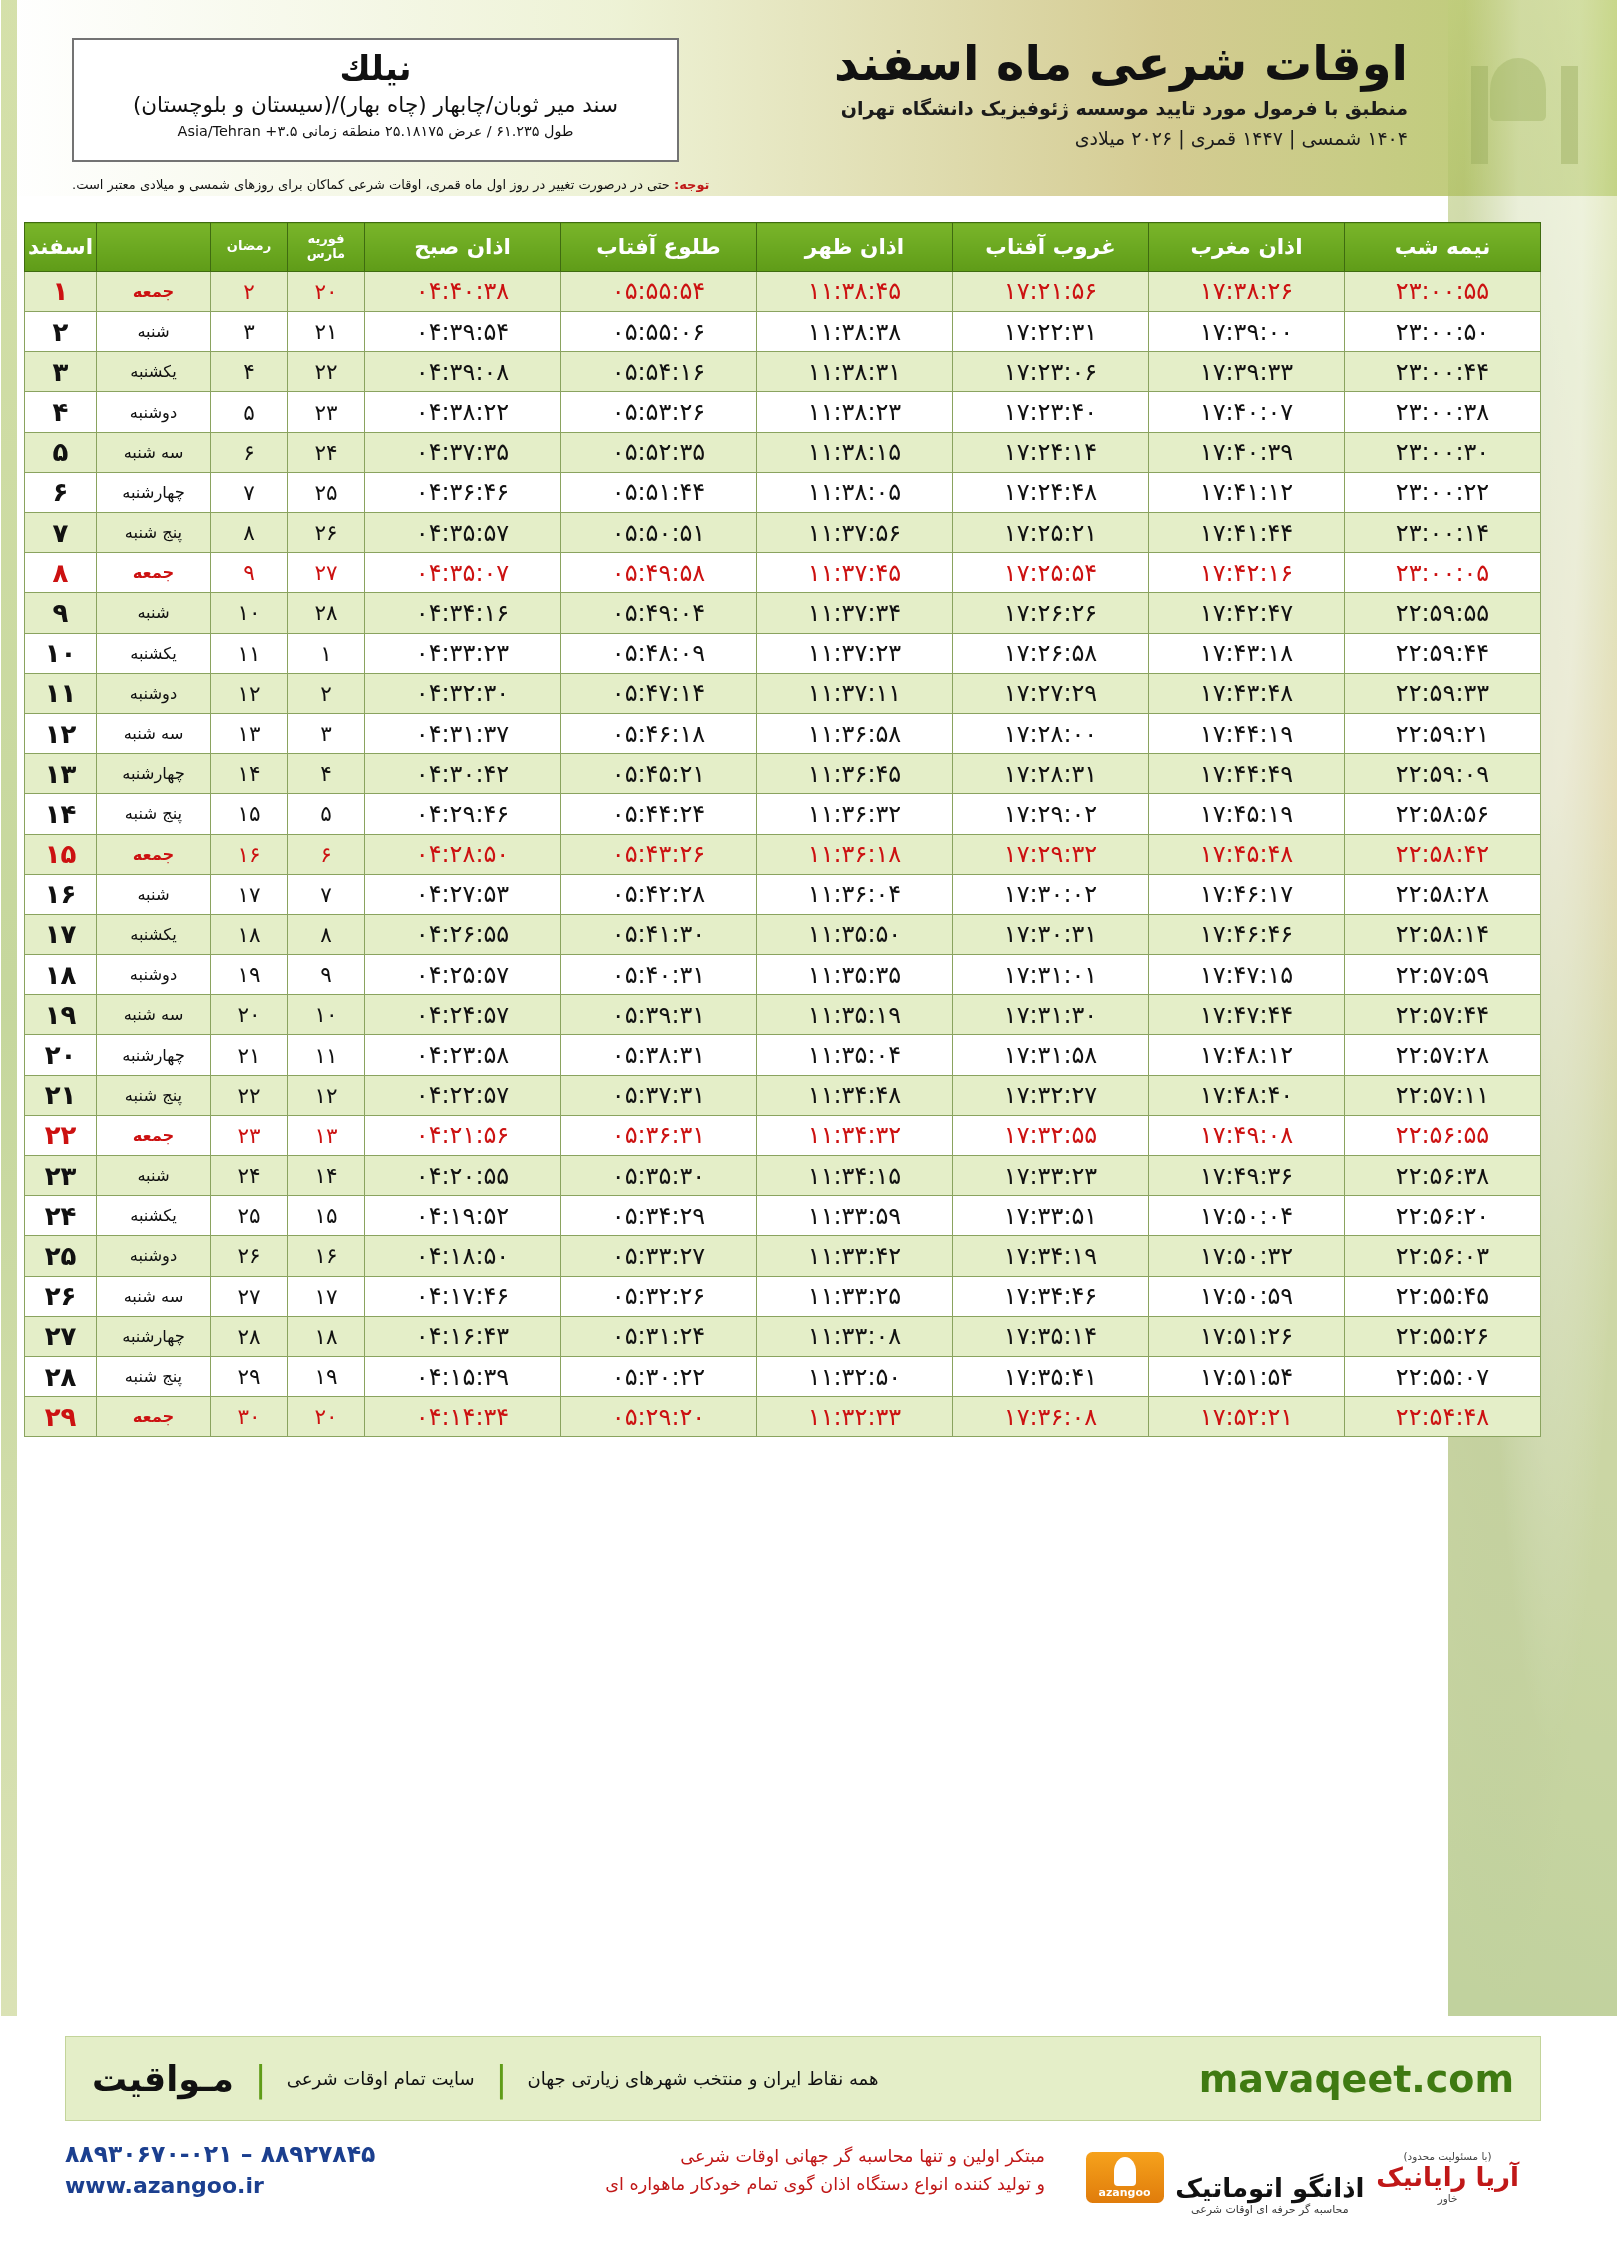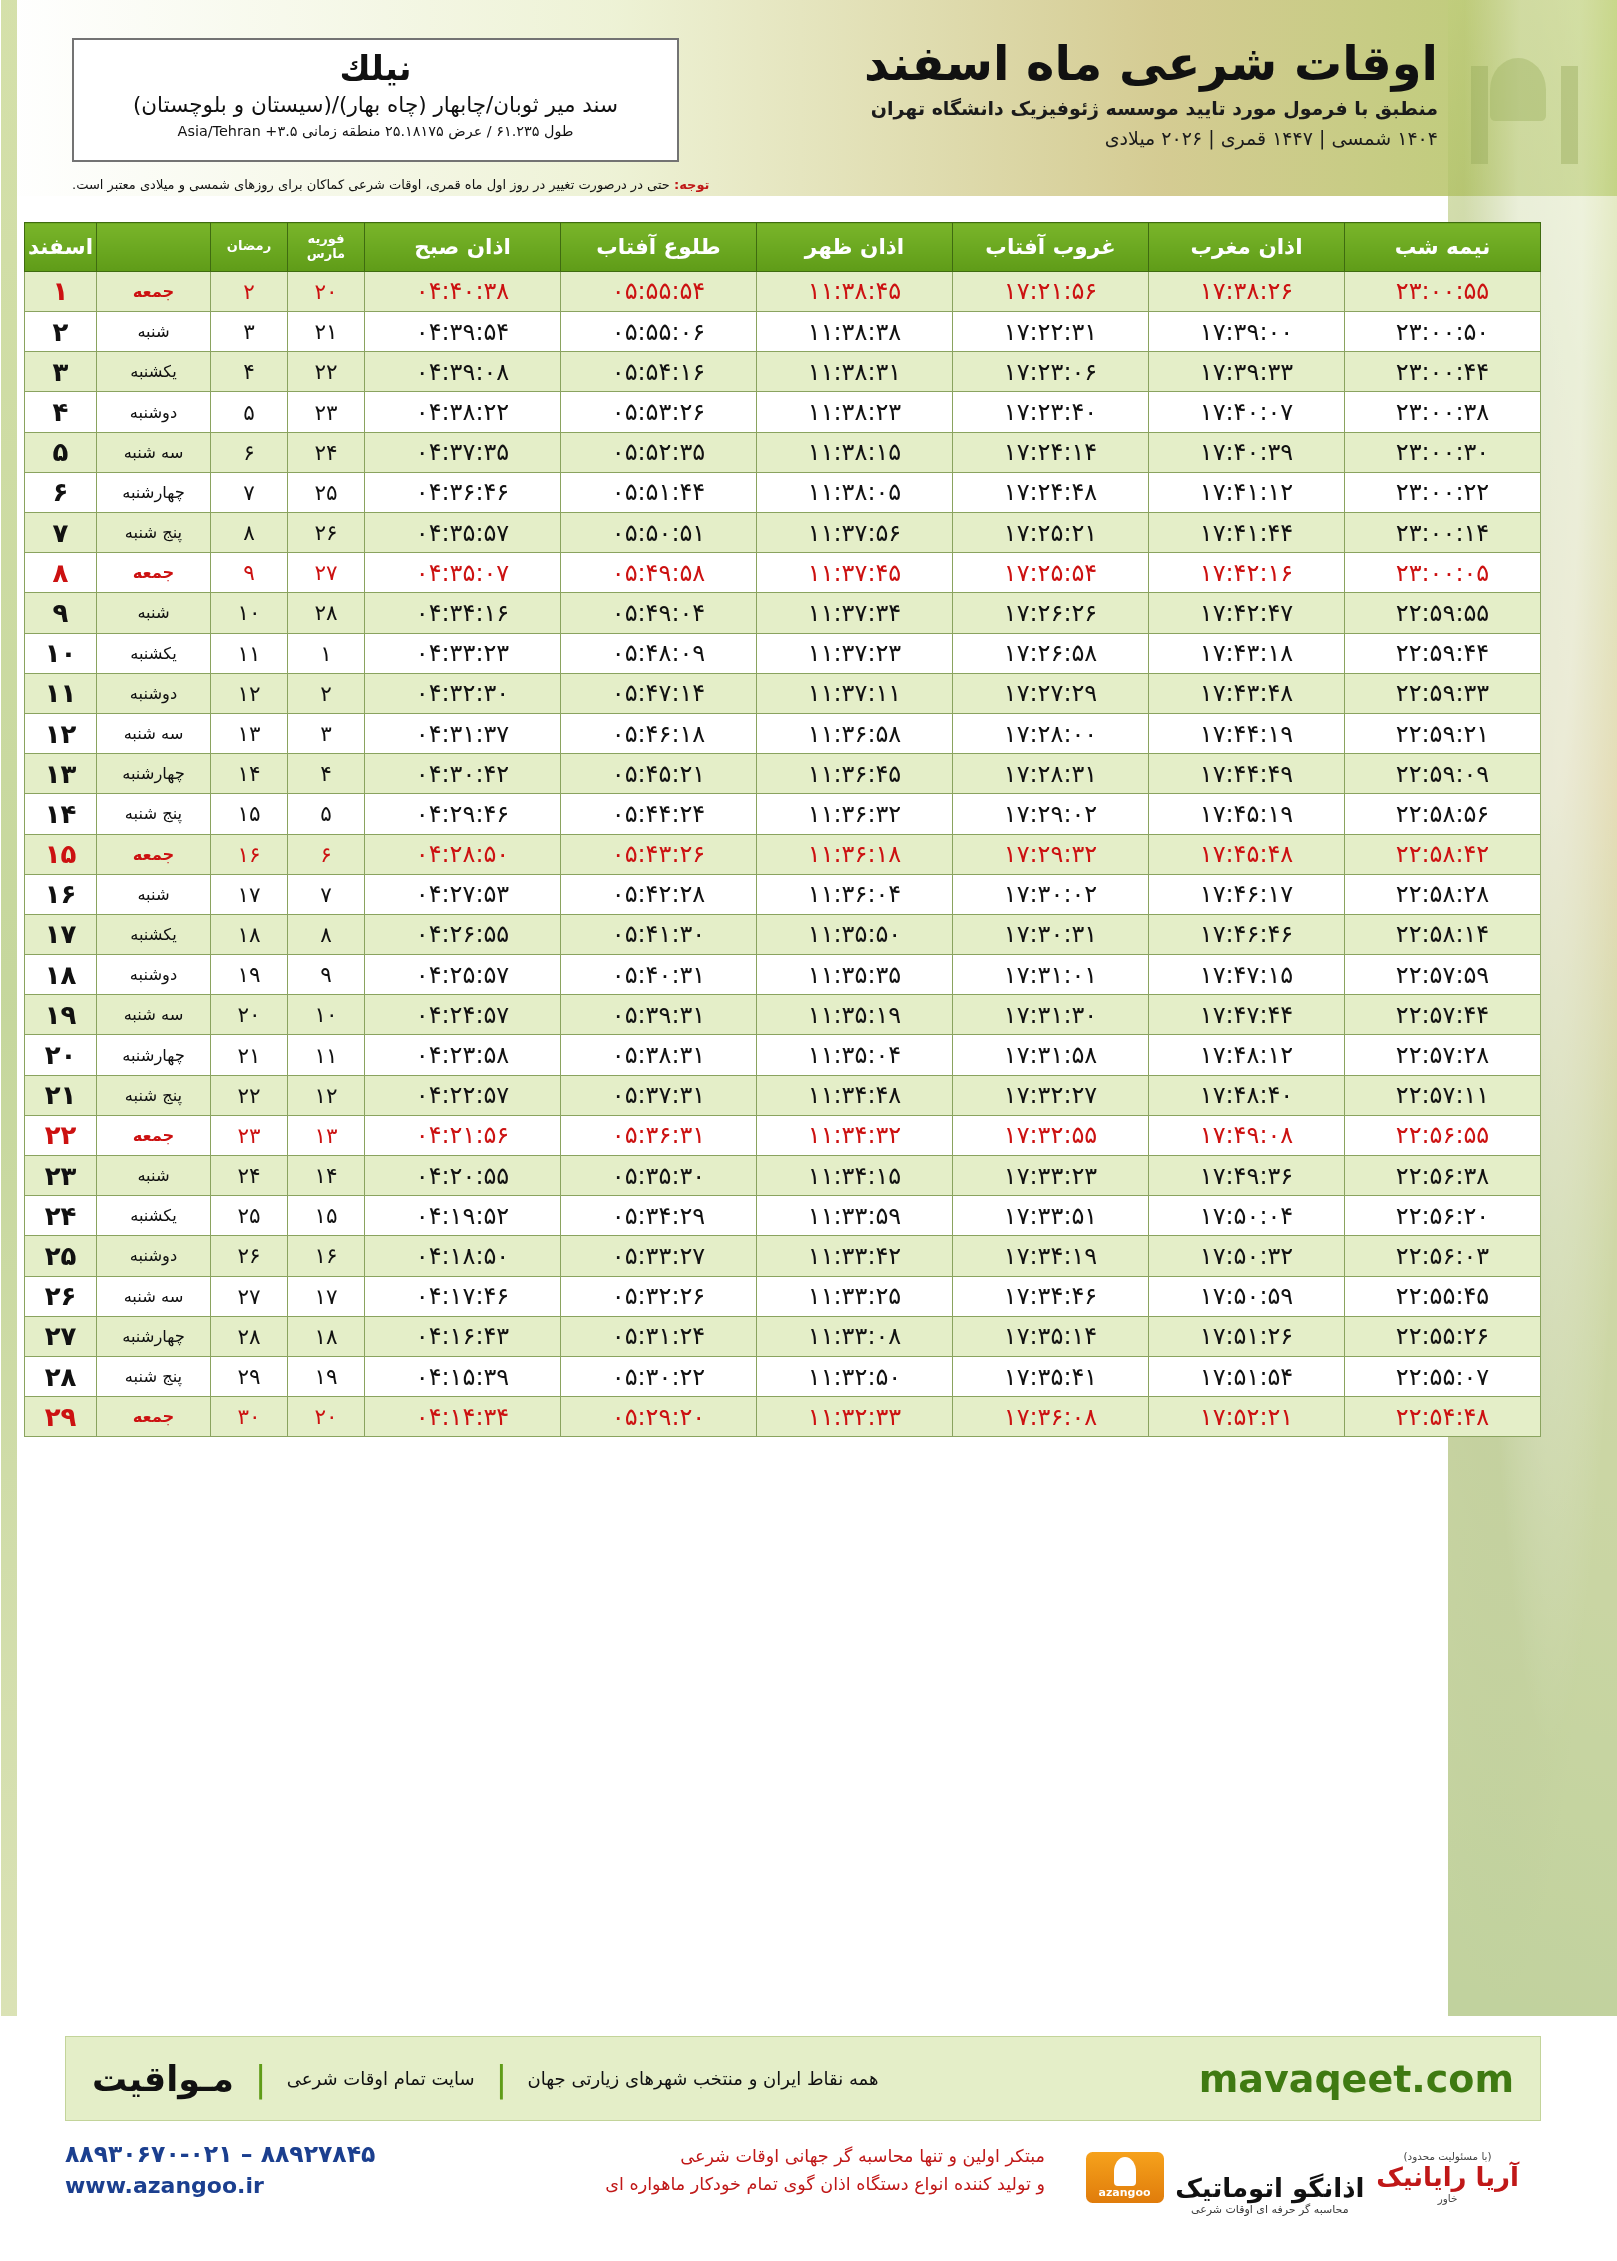--- a/index.html
+++ b/index.html
@@ -31,21 +31,21 @@
   }
   .bg-top-band {
     position:absolute; top:0; right:0; left:0; height: 196px;
     background: linear-gradient(90deg, rgba(205,218,136,.0) 0%, rgba(205,218,136,.35) 38%, rgba(198,186,110,.75) 72%, rgba(170,196,90,.85) 100%);
   }
 
   
   .header { position:absolute; top:0; right:0; left:0; height: 209px; }
 
   .title-block {
-    position:absolute; right: 180px; top: 38px; text-align: right; color:#1d1d1d;
+    position:absolute; right: 210px; top: 38px; text-align: right; color:#1d1d1d;
   }
   .main-title {
     font-size: 48px; font-weight: bold; line-height: 1.05; color:#111;
     letter-spacing: -0.7px;
   }
   .sub-title { font-size: 19px; font-weight: bold; margin-top: 9px; color:#1b1b1b; }
   .dates-line { font-size: 19px; margin-top: 7.8px; color:#1b1b1b; }
 
   
   .city-box {

